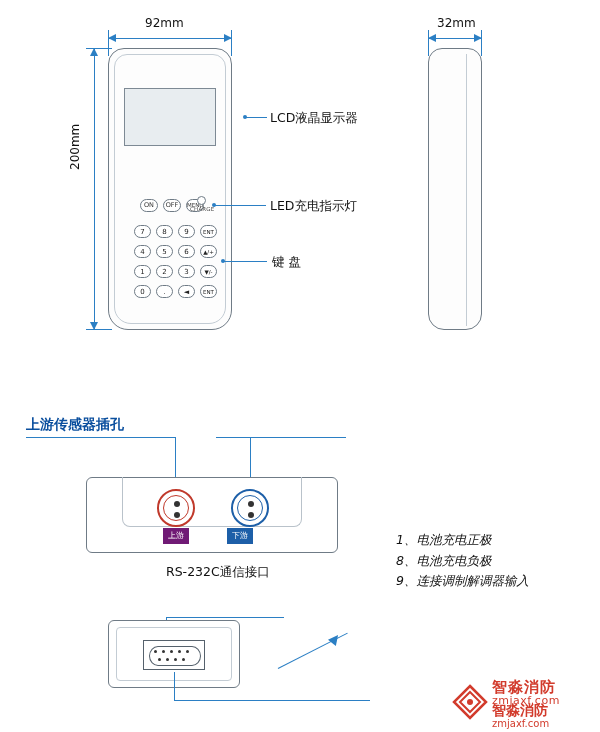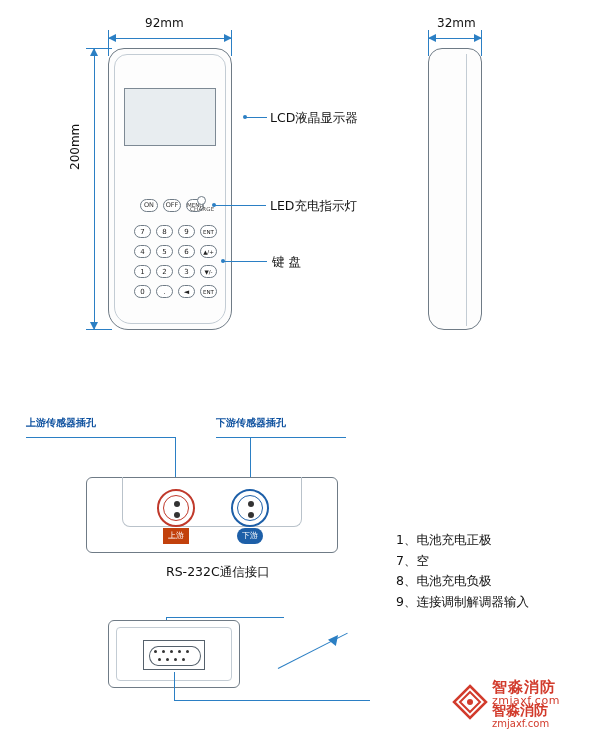--- a/index.html
+++ b/index.html
@@ -24,21 +24,21 @@
   .abs { position: absolute; }
 
   
   .lbl {
     font-size: 12.5px;
     color: #111;
     white-space: nowrap;
     line-height: 1.25;
   }
   .lbl-blue {
-    font-size: 10px;
+    font-size: 14px;
     color: #0b4f9e;
     font-weight: bold;
     white-space: nowrap;
   }
   .dim-txt {
     font-size: 12px;
     color: #111;
     white-space: nowrap;
   }
 
@@ -173,21 +173,21 @@
     background: #333;
   }
   .tag {
     width: 26px; height: 16px;
     font-size: 8px;
     color: #fff;
     text-align: center;
     line-height: 16px;
     box-sizing: border-box;
   }
-  .tag-red { background: #c2410c; }
+  .tag-red { background: #701a75; }
   .tag-blue { background: #1d5fa8; }
 
   
   .panel2 {
     left: 108px; top: 620px;
     width: 132px; height: 68px;
     border: 1.5px solid #6f7b86;
     border-radius: 6px;
     background: #fff;
     box-sizing: border-box;
@@ -217,20 +217,21 @@
   
   .pinlist {
     left: 396px; top: 530px;
     width: 200px;
   }
   .pinlist .item {
     font-size: 12.5px;
     color: #111;
     line-height: 20.5px;
     white-space: nowrap;
+    font-style: italic;
   }
 
   
   .wm {
     left: 452px; top: 676px;
     width: 142px; height: 50px;
   }
   .wm-text-main {
     position: absolute;
     left: 40px; top: 2px;
@@ -336,41 +337,40 @@
   <div class="abs" style="left:474px; top:34px; width:0; height:0; border-top:4px solid transparent; border-bottom:4px solid transparent; border-left:8px solid #2b7fc4;"></div>
   <div class="abs dim-txt" style="left:437px; top:16px;">32mm</div>
 
   <div class="abs device-side"></div>
   <div class="abs dim-line-v" style="left:466px; top:54px; height:272px; border-left-color:#c3ccd4;"></div>
 
   <div class="abs lbl-blue" style="left:26px; top:416px;">上游传感器插孔</div>
   <div class="abs leader" style="left:26px; top:437px; width:150px;"></div>
   <div class="abs leader-v" style="left:175px; top:437px; height:40px;"></div>
 
-  <div class="abs lbl-blue" style="left:216px; top:416px;">下游传感器插孔</div>
   <div class="abs leader" style="left:216px; top:437px; width:130px;"></div>
   <div class="abs leader-v" style="left:250px; top:437px; height:40px;"></div>
 
   <div class="abs panel"></div>
 
   <div class="abs" style="left:122px; top:477px; width:180px; height:50px; border:1.2px solid #b9c2ca; border-top:none; border-radius:0 0 8px 8px; box-sizing:border-box;"></div>
 
   <div class="abs jack jack-red" style="left:157px; top:489px;">
     <div class="abs jack-inner" style="left:4px; top:4px; border:1.4px solid #c0392b;"></div>
     <div class="abs pin" style="left:15px; top:10px;"></div>
     <div class="abs pin" style="left:15px; top:21px;"></div>
   </div>
   <div class="abs tag tag-red" style="left:163px; top:528px;">上游</div>
 
   <div class="abs jack jack-blue" style="left:231px; top:489px;">
     <div class="abs jack-inner" style="left:4px; top:4px; border:1.4px solid #1d5fa8;"></div>
     <div class="abs pin" style="left:15px; top:10px;"></div>
     <div class="abs pin" style="left:15px; top:21px;"></div>
   </div>
-  <div class="abs tag tag-blue" style="left:237px; top:528px;border-radius:8px;">下游</div>
+  <div class="abs tag tag-blue" style="left:227px; top:528px;">下游</div>
 
   <div class="abs lbl" style="left:166px; top:564px;">RS-232C通信接口</div>
   <div class="abs leader" style="left:166px; top:617px; width:118px;"></div>
   <div class="abs leader-v" style="left:166px; top:617px; height:10px;"></div>
 
   <div class="abs panel2"></div>
   <div class="abs" style="left:116px; top:627px; width:116px; height:54px; border:1.1px solid #c3ccd4; border-radius:4px; box-sizing:border-box;"></div>
 
   <div class="abs dsub" style="left:143px; top:640px;">
     <div class="dsub-inner"></div>
@@ -385,21 +385,20 @@
     <div class="dpin" style="left:38px; top:17px;"></div>
   </div>
 
   <div class="abs leader-v" style="left:174px; top:672px; height:28px;"></div>
   <div class="abs leader" style="left:174px; top:700px; width:196px;"></div>
   <div class="abs" style="left:330px; top:634px; width:0; height:0; border-left:5px solid transparent; border-right:5px solid transparent; border-bottom:10px solid #2b7fc4; transform:rotate(38deg);"></div>
   <div class="abs leader" style="left:278px; top:668px; width:78px; transform:rotate(-27deg); transform-origin:left center;"></div>
 
   <div class="abs pinlist">
     <div class="item">1、电池充电正极</div>
-    <div class="item">7、空</div>
     <div class="item">8、电池充电负极</div>
     <div class="item">9、连接调制解调器输入</div>
   </div>
 
   <div class="abs wm">
     <svg class="wm-mark" viewBox="0 0 36 36">
       <polygon points="18,2 34,18 18,34 2,18" fill="none" stroke="#d23b2c" stroke-width="2.5"></polygon>
       <polygon points="18,8 28,18 18,28 8,18" fill="none" stroke="#d23b2c" stroke-width="2"></polygon>
       <circle cx="18" cy="18" r="3" fill="#d23b2c"></circle>
     </svg>

